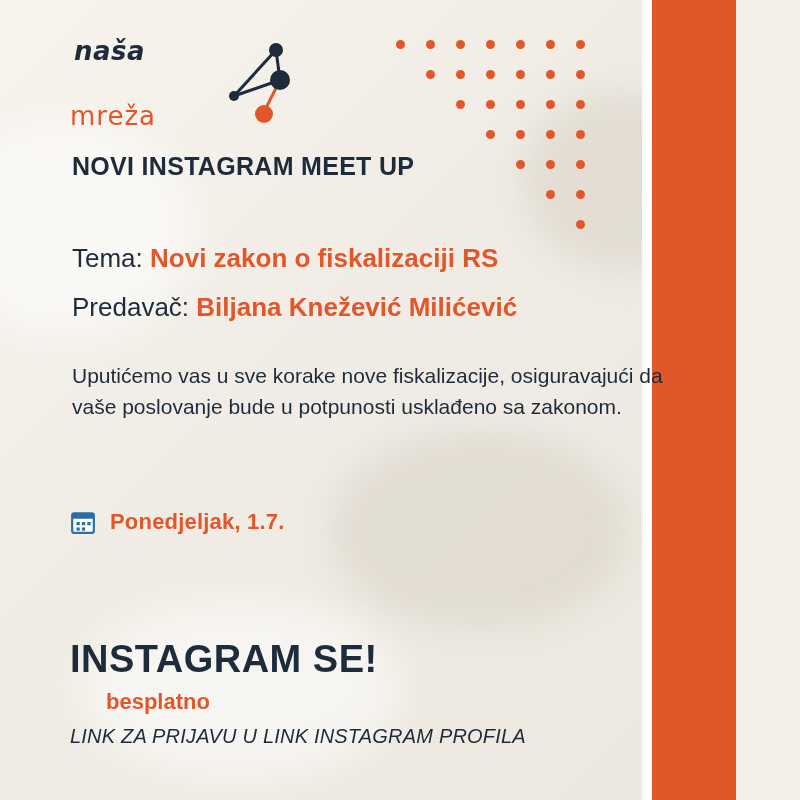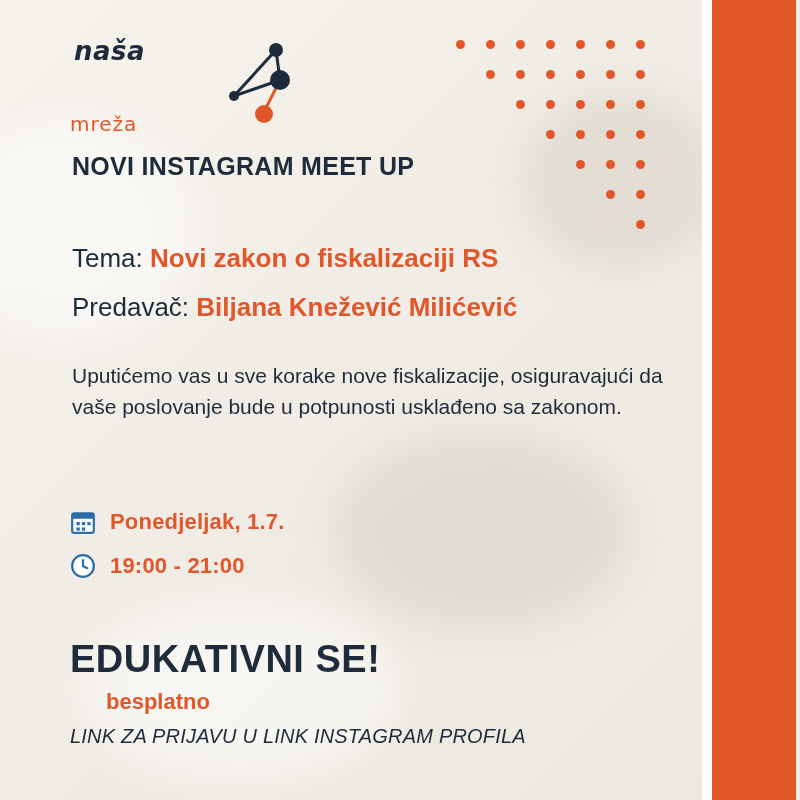--- a/index.html
+++ b/index.html
@@ -8,21 +8,21 @@
   }
   body {
     width: 800px;
     height: 800px;
     font-family: "Liberation Sans", sans-serif;
     background: #f2efe9;
     overflow: hidden;
   }
   .poster {
     position: relative;
-    width: 796px;
+    width: 736px;
     height: 800px;
     background: linear-gradient(135deg, #f7f4ee 0%, #f1ede6 40%, #ece8df 100%);
     overflow: hidden;
   }
   
   .tex {
     position: absolute;
     border-radius: 50%;
     background: rgba(255,255,255,0.5);
     filter: blur(18px);
@@ -73,23 +73,23 @@
     top: 22px;
     font-family: "DejaVu Sans", sans-serif;
     font-size: 46px;
     font-weight: 700;
     color: #1d2b3a;
     letter-spacing: -1px;
   }
   .logo-mreza {
     position: absolute;
     left: 6px;
-    top: 76px;
+    top: 65px;
     font-family: "DejaVu Sans", sans-serif;
-    font-size: 20px;
+    font-size: 26px;
     font-weight: 400;
     color: #e2572a;
     letter-spacing: 1px;
   }
   .logo-graph {
     position: absolute;
     left: 150px;
     top: -2px;
     width: 90px;
     height: 100px;
@@ -284,29 +284,21 @@
         <rect x="2" y="4" width="20" height="18" rx="2" fill="#ffffff" stroke="#2a6ea8" stroke-width="2"></rect>
         <rect x="2" y="4" width="20" height="5" fill="#2a6ea8"></rect>
         <rect x="6" y="12" width="3" height="3" fill="#2a6ea8"></rect>
         <rect x="11" y="12" width="3" height="3" fill="#2a6ea8"></rect>
         <rect x="16" y="12" width="3" height="3" fill="#2a6ea8"></rect>
         <rect x="6" y="17" width="3" height="3" fill="#2a6ea8"></rect>
         <rect x="11" y="17" width="3" height="3" fill="#2a6ea8"></rect>
       </svg>
       <span class="meta-text">Ponedjeljak, 1.7.</span>
     </div>
-    <div class="meta-row">
-      <svg class="meta-icon" viewBox="0 0 24 24">
-        <circle cx="12" cy="12" r="10" fill="#ffffff" stroke="#2a6ea8" stroke-width="2"></circle>
-        <line x1="12" y1="12" x2="12" y2="6.5" stroke="#2a6ea8" stroke-width="2" stroke-linecap="round"></line>
-        <line x1="12" y1="12" x2="16" y2="14" stroke="#2a6ea8" stroke-width="2" stroke-linecap="round"></line>
-      </svg>
-      <span class="meta-text">19:00 - 21:00</span>
-    </div>
   </div>
 
   <div class="cta">
-    <div class="cta-title">EDUKATIVNI SE!</div>
+    <div class="cta-title">INSTAGRAM SE!</div>
     <div class="cta-free">besplatno</div>
     <div class="cta-link">LINK ZA PRIJAVU U LINK INSTAGRAM PROFILA</div>
   </div>
 
 </div>
 
 </body></html>

